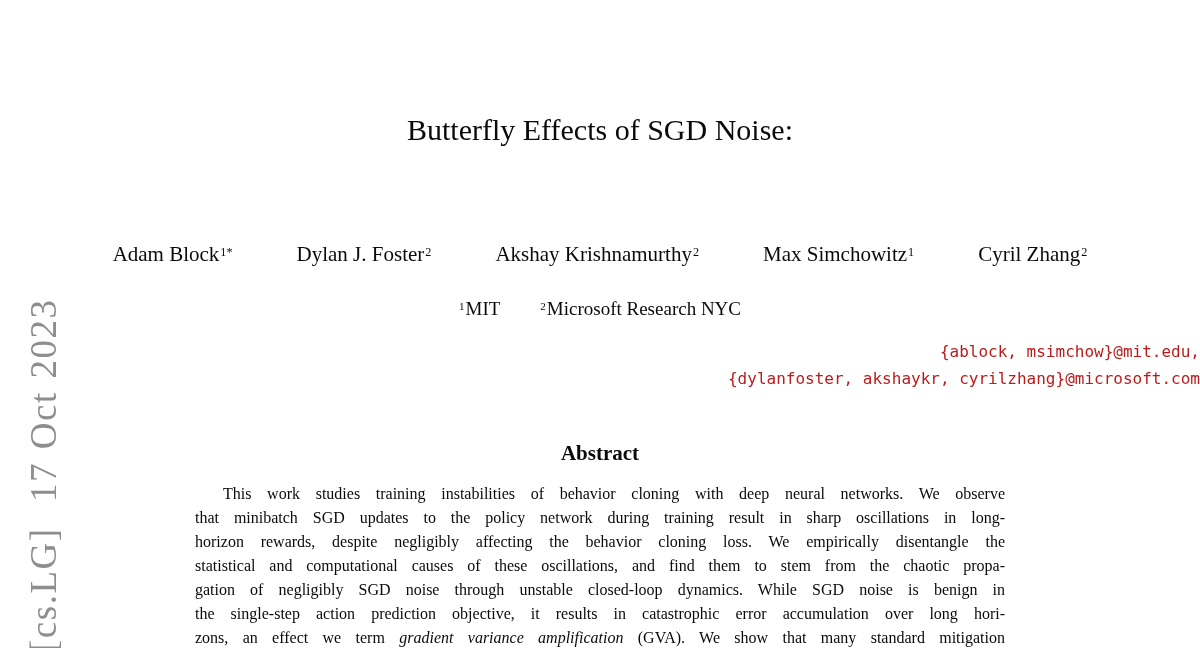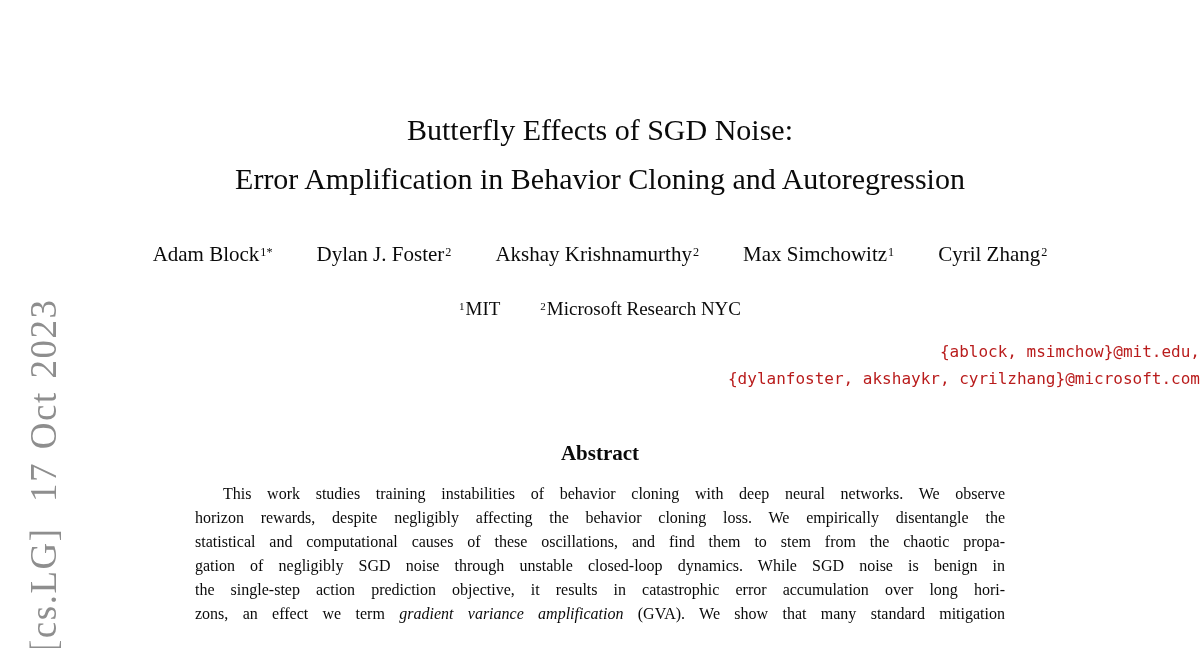--- a/index.html
+++ b/index.html
@@ -39,21 +39,21 @@
     font-weight: 400;
   }
 
   .authors {
     position: absolute;
     top: 239px;
     left: 0;
     width: 100%;
     display: flex;
     justify-content: center;
-    gap: 44px;
+    gap: 64px;
     font-size: 21px;
     line-height: 30px;
   }
 
   sup {
     font-size: 0.58em;
     line-height: 0;
     vertical-align: baseline;
     position: relative;
     top: -0.45em;
@@ -112,21 +112,20 @@
 </style>
 </head>
 <body>
 
 <div class="page">
 
   <div class="watermark">[cs.LG]  17 Oct 2023</div>
 
   <header class="title">
     <div>Butterfly Effects of SGD Noise:</div>
-    <div>Error Amplification in Behavior Cloning and Autoregression</div>
   </header>
 
   <div class="authors">
     <span class="author"><span>Adam Block</span><sup>1*</sup></span>
     <span class="author"><span>Dylan J. Foster</span><sup>2</sup></span>
     <span class="author"><span>Akshay Krishnamurthy</span><sup>2</sup></span>
     <span class="author"><span>Max Simchowitz</span><sup>1</sup></span>
     <span class="author"><span>Cyril Zhang</span><sup>2</sup></span>
   </div>
 
@@ -137,20 +136,21 @@
 
   <div class="emails">
     <div>{ablock, msimchow}@mit.edu,</div>
     <div>{dylanfoster, akshaykr, cyrilzhang}@microsoft.com</div>
   </div>
 
   <div class="abs-heading">Abstract</div>
 
   <div class="abs-body">
     <div class="abs-line indent">This work studies training instabilities of behavior cloning with deep neural networks. We observe</div>
+    <div class="abs-line">that minibatch SGD updates to the policy network during training result in sharp oscillations in long-</div>
     <div class="abs-line">horizon rewards, despite negligibly affecting the behavior cloning loss. We empirically disentangle the</div>
     <div class="abs-line">statistical and computational causes of these oscillations, and find them to stem from the chaotic propa-</div>
     <div class="abs-line">gation of negligibly SGD noise through unstable closed-loop dynamics. While SGD noise is benign in</div>
     <div class="abs-line">the single-step action prediction objective, it results in catastrophic error accumulation over long hori-</div>
     <div class="abs-line"><span>zons, an effect we term </span><em>gradient variance amplification</em><span> (GVA). We show that many standard mitigation</span></div>
   </div>
 
 </div>
 
 </body></html>

